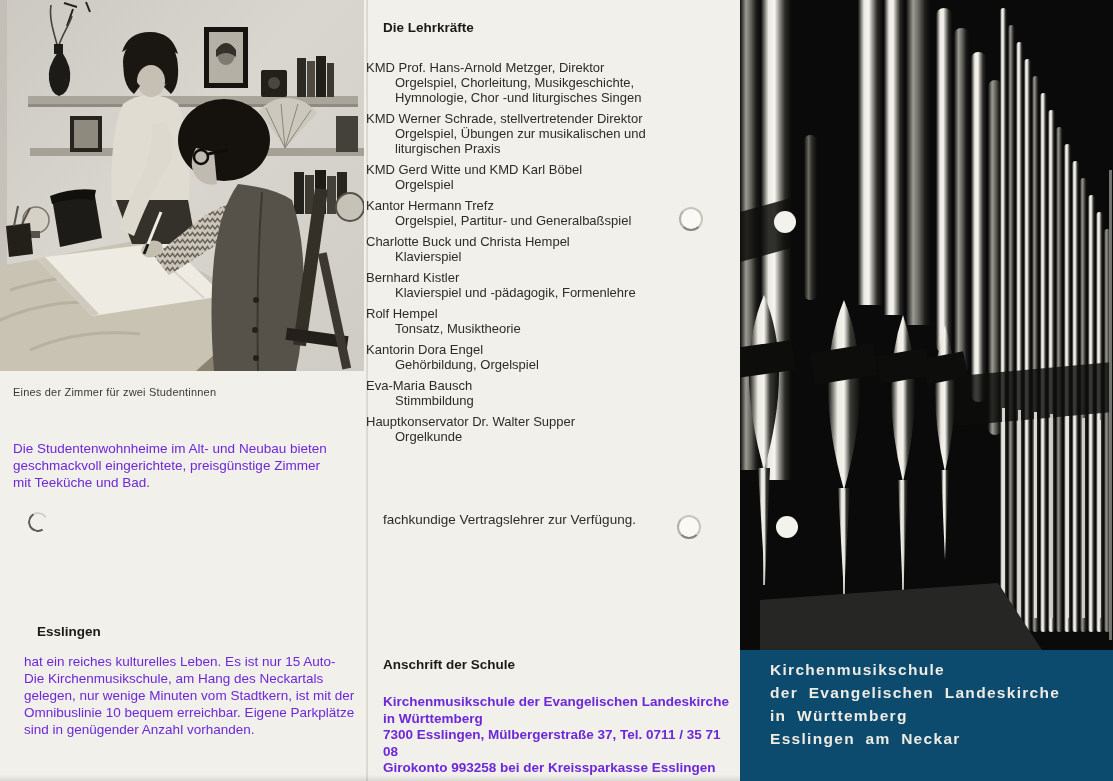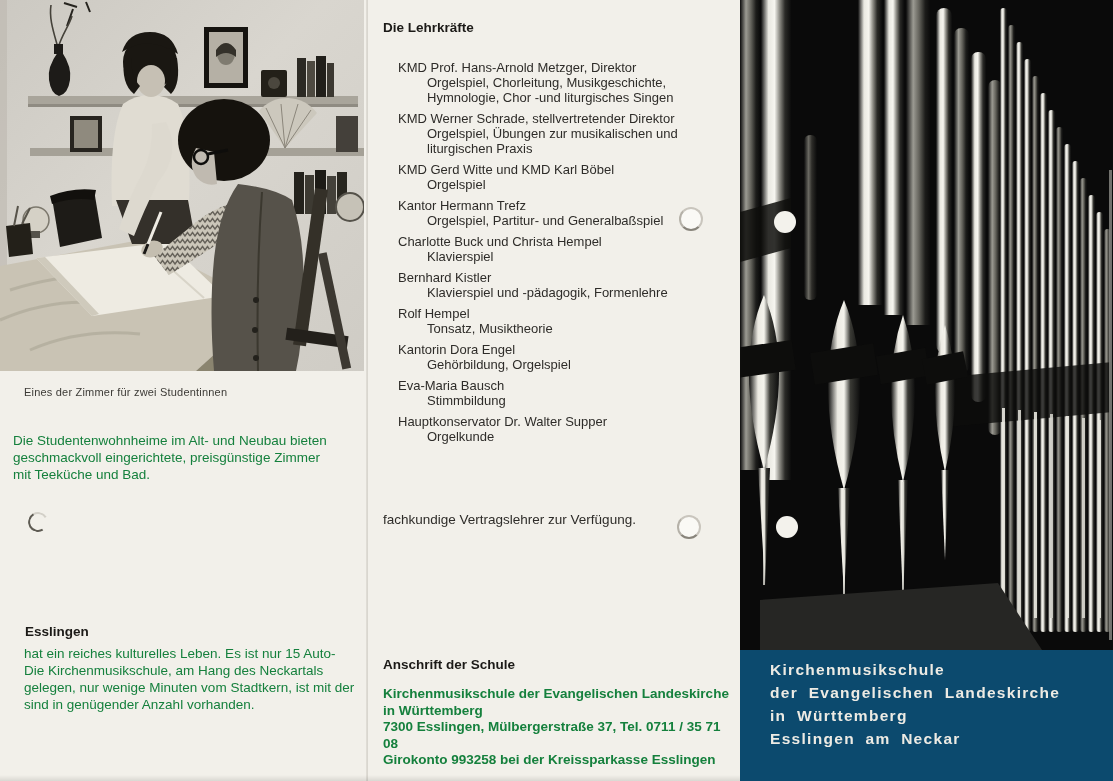--- a/index.html
+++ b/index.html
@@ -5,44 +5,44 @@
   html,body{margin:0;padding:0;background:#888;}
   .page{
     position:relative;width:1113px;height:781px;overflow:hidden;
     background:#f2f0ea;
     font-family:"Liberation Sans", sans-serif;
     color:#2e2c29;
   }
   .abs{position:absolute;}
   
   .photo-room{left:0;top:0;width:364px;height:371px;}
-  .caption{left:24px;top:386px;font-size:11px;letter-spacing:.2px;color:#3c3a36;}
-  .body-par{font-size:13.5px;line-height:17px;color:#15803d;}
+  .caption{left:13px;top:386px;font-size:11px;letter-spacing:.2px;color:#3c3a36;}
+  .body-par{font-size:13.5px;line-height:17px;color:#6d28d9;margin-top:8px;}
   .intro{left:13px;top:432px;width:345px;}
   .heading{font-size:13.5px;font-weight:700;color:#1c1a17;}
-  .esslingen-h{left:1px;top:624px;padding-left:24px;}
+  .esslingen-h{left:13px;top:624px;padding-left:24px;}
   .esslingen-t{left:24px;top:645px;width:350px;}
   
   .ring{
     border-radius:50%;background:#faf9f5;
     border:2px solid #c9c5bd;border-bottom-color:#88847b;border-left-color:#b5b1a8;
   }
   .ring-a{left:679px;top:207px;width:20px;height:20px;}
   .ring-b{left:677px;top:515px;width:20px;height:20px;}
   .cring{
     left:28px;top:512px;width:16px;height:16px;border-radius:50%;
     border:2px solid #5e5b53;border-right-color:transparent;border-top-color:#d3d0c8;
     transform:rotate(14deg);background:transparent;
   }
   
   .fold{left:366px;top:0;width:2px;height:781px;background:linear-gradient(to right,#dedbd4,#cfccc4);opacity:.8;}
   .bottom-shade{left:0;top:775px;width:740px;height:6px;background:linear-gradient(to bottom,rgba(0,0,0,0),rgba(0,0,0,.10));}
   
   .mid-h{left:383px;top:20px;}
-  .teachers{left:398px;top:60px;width:345px;font-size:13px;line-height:15px;}
+  .teachers{left:366px;top:60px;width:345px;font-size:13px;line-height:15px;}
   .teachers .entry{margin-bottom:6px;}
   .teachers .t-subj{padding-left:29px;}
   .note{left:383px;top:511px;width:340px;font-size:13.5px;line-height:17px;}
   .addr-h{left:383px;top:657px;}
   .addr{left:383px;top:686px;width:350px;font-size:13.5px;line-height:16.5px;font-weight:bold;}
   
   .right-panel{left:740px;top:0;width:373px;height:781px;background:#0c4a6e;}
   .organ{left:0;top:0;width:373px;height:650px;}
   .title-block{
     left:30px;top:658px;width:330px;
@@ -171,20 +171,21 @@
       <div>mit Teeküche und Bad.</div>
     </div>
 
   <div class="abs cring"></div>
 
   <div class="abs heading esslingen-h">Esslingen</div>
   <div class="abs esslingen-t body-par">
       <div>hat ein reiches kulturelles Leben. Es ist nur 15 Auto-</div>
       <div>Die Kirchenmusikschule, am Hang des Neckartals</div>
       <div>gelegen, nur wenige Minuten vom Stadtkern, ist mit der</div>
+      <div>Omnibuslinie 10 bequem erreichbar. Eigene Parkplätze</div>
       <div>sind in genügender Anzahl vorhanden.</div>
     </div>
 
   <div class="abs fold"></div>
 
   <div class="abs heading mid-h">Die Lehrkräfte</div>
 
   <div class="abs teachers">
       <div class="entry">
         <div class="t-name">KMD Prof. Hans-Arnold Metzger, Direktor</div>

